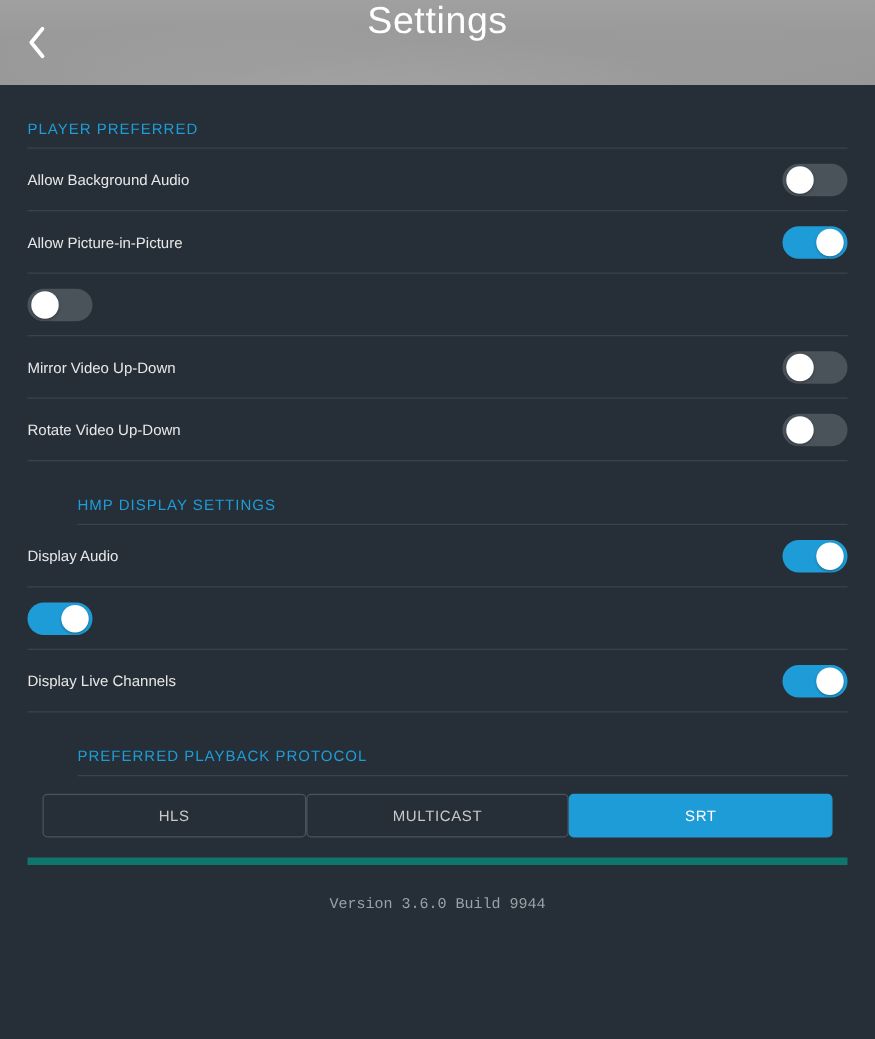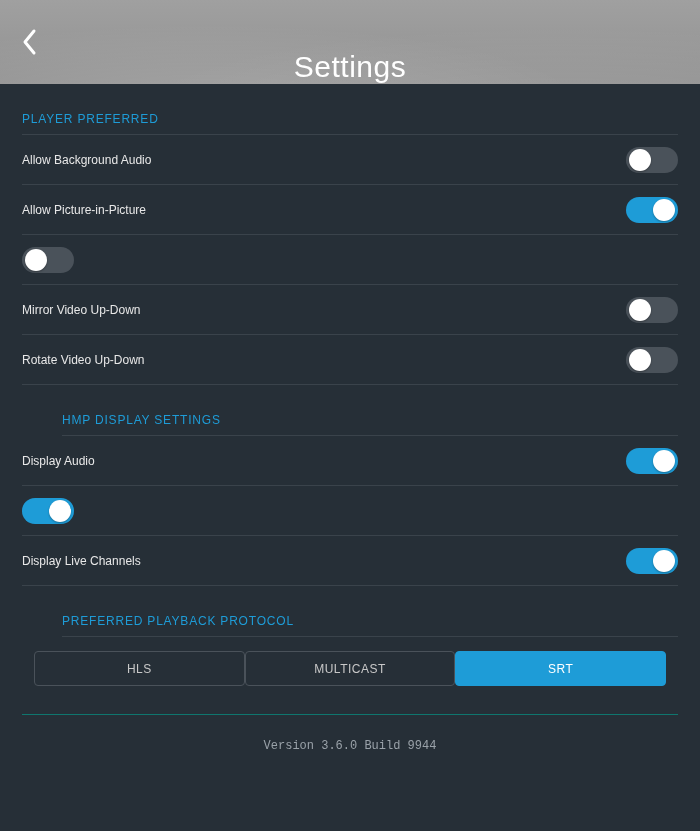--- a/index.html
+++ b/index.html
@@ -9,26 +9,26 @@
     }
     body {
       width: 700px;
       height: 831px;
       background: #262f37;
       font-family: -apple-system, BlinkMacSystemFont, "Segoe UI", Helvetica, Arial, sans-serif;
       color: #e8e8e8;
       overflow: hidden;
     }
     .header {
-      height: 84px;
+      height: 68px;
       background: linear-gradient(to bottom, #a0a0a0, #8a8a8a);
       background: #8f8f8f;
       position: relative;
       display: flex;
-      align-items: flex-end;
+      align-items: flex-start;
       justify-content: center;
     }
     .header-bg {
       position: absolute;
       inset: 0;
       background: #9a9a9a;
       opacity: 1;
     }
     .header-overlay {
       position: absolute;
@@ -107,22 +107,22 @@
       left: 3px;
     }
     .toggle.on {
       background: #1e9cd7;
     }
     .toggle.on .toggle-knob {
       left: 27px;
     }
     .segmented {
       display: flex;
-      padding: 14px 12px 28px 12px;
-      border-bottom: 1px solid #0f766e;
+      padding: 14px 12px 16px 12px;
+      border-bottom: 6px solid #0f766e;
     }
     .seg-button {
       flex: 1;
       height: 35px;
       border: 1px solid #4a525a;
       border-radius: 4px;
       display: flex;
       align-items: center;
       justify-content: center;
       font-size: 12px;

